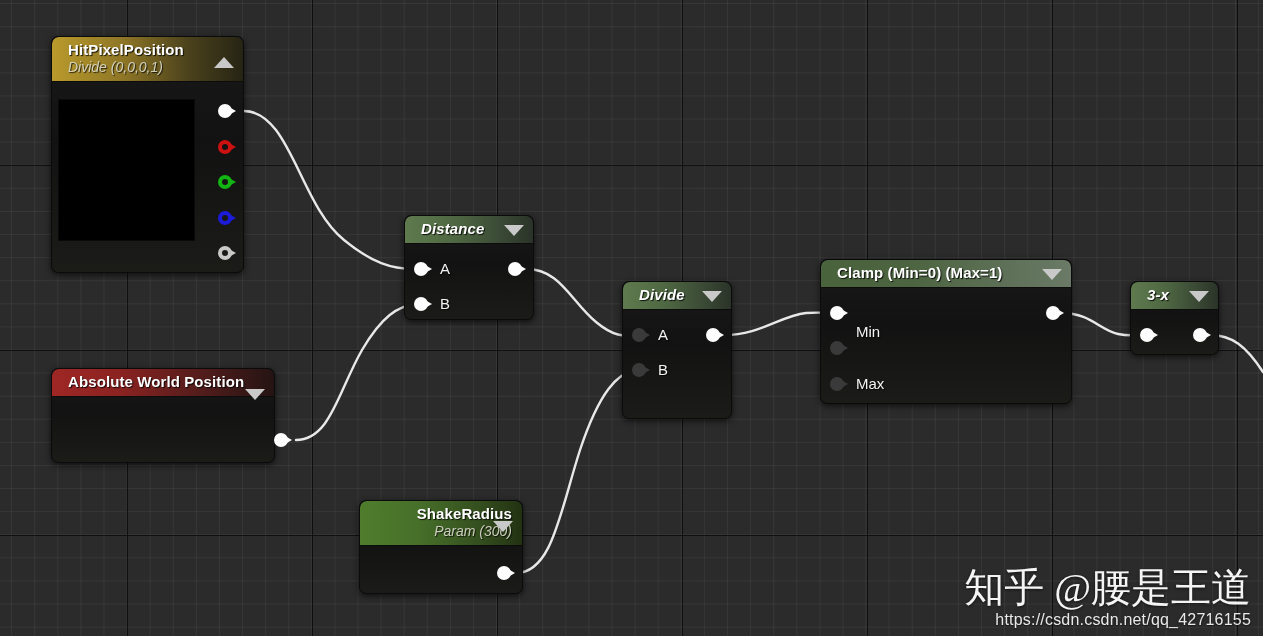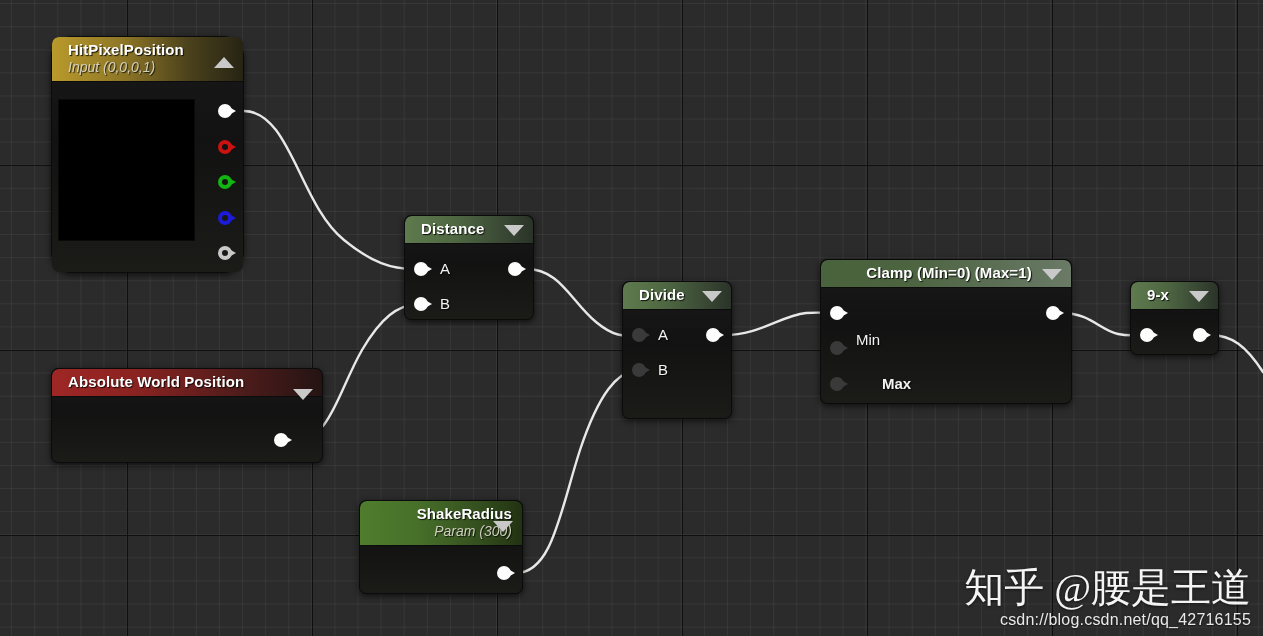--- a/index.html
+++ b/index.html
@@ -61,21 +61,21 @@
   }
   .node-header {
     position: relative;
     box-sizing: border-box;
     border-radius: 6px 6px 0 0;
     padding: 4px 10px 5px 16px;
     border-bottom: 1px solid #0c0c0c;
   }
   .hdr-gold   { background: linear-gradient(to right, #b99a2c 0%, #8d7526 38%, #4a411c 72%, #262414 100%); }
   .hdr-red    { background: linear-gradient(to right, #9e2725 0%, #8b2321 30%, #4e1c1b 70%, #241413 100%); }
-  .hdr-green  { background: linear-gradient(to right, #5f7a4e 0%, #4e6742 40%, #3c4c36 72%, #2a3328 100%); }
+  .hdr-green  { background: linear-gradient(to right, #5f7a4e 0%, #4e6742 40%, #3c4c36 72%, #2a3328 100%); font-style: italic; }
   .hdr-green2 { background: linear-gradient(to right, #49633c 0%, #4c6440 35%, #5c6f55 70%, #6a7a66 100%); }
   .hdr-grn-param { background: linear-gradient(to right, #4f7d2c 0%, #47702a 35%, #35501f 72%, #223212 100%); text-align: right; }
 
   .node-title {
     color: #ffffff;
     font-weight: bold;
     font-size: 15px;
     letter-spacing: 0.1px;
     line-height: 18px;
     text-shadow: 1px 1px 1px rgba(0,0,0,0.85);
@@ -195,25 +195,25 @@
       <path d="M 244 111 C 290 111, 300 205, 344 240 C 372 263, 392 269, 414 269" fill="none" stroke="#e8e8e8" stroke-width="2.4" stroke-linecap="round"></path>
       <path d="M 296 440 C 330 440, 338 392, 362 350 C 382 316, 398 306, 416 304" fill="none" stroke="#e8e8e8" stroke-width="2.4" stroke-linecap="round"></path>
       <path d="M 526 269 C 560 269, 570 300, 596 322 C 614 337, 624 336, 634 335" fill="none" stroke="#e8e8e8" stroke-width="2.4" stroke-linecap="round"></path>
       <path d="M 516 573 C 552 573, 560 512, 580 450 C 600 390, 618 374, 634 370" fill="none" stroke="#e8e8e8" stroke-width="2.4" stroke-linecap="round"></path>
       <path d="M 724 335 C 760 335, 780 316, 806 313 C 820 312, 826 313, 832 313" fill="none" stroke="#e8e8e8" stroke-width="2.4" stroke-linecap="round"></path>
       <path d="M 1062 313 C 1090 313, 1100 330, 1118 334 C 1128 336, 1134 335, 1141 335" fill="none" stroke="#e8e8e8" stroke-width="2.4" stroke-linecap="round"></path>
       <path d="M 1210 335 C 1232 335, 1246 346, 1263 372" fill="none" stroke="#e8e8e8" stroke-width="2.4" stroke-linecap="round"></path>
     </svg>
 
   <div id="nodes-layer">
-      <div class="node" style="left: 51px; top: 36px; width: 193px; height: 237px; border-radius: 21px;">
+      <div class="node" style="left: 51px; top: 36px; width: 193px; height: 237px;">
         <div class="node-inner">
           <div class="node-header hdr-gold">
             <div class="node-title">HitPixelPosition</div>
-            <div class="node-sub">Input (0,0,0,1)</div>
+            <div class="node-sub">Divide (0,0,0,1)</div>
             <div class="tri tri-up" style="top: 20px;"></div>
           </div>
           <div class="preview" style="left: 6px; top: 62px; width: 135px; height: 140px;"></div>
         </div>
       </div>
       <div class="pin pin-white" style="left: 218px; top: 103px;">
         <span class="ball"></span>
         <span class="nub"></span>
       </div>
       <div class="pin pin-ring pin-red" style="left: 218px; top: 139px;">
@@ -225,21 +225,21 @@
         <span class="nub"></span>
       </div>
       <div class="pin pin-ring pin-blue" style="left: 218px; top: 210px;">
         <span class="ball"></span>
         <span class="nub"></span>
       </div>
       <div class="pin pin-ring pin-gray" style="left: 218px; top: 245px;">
         <span class="ball"></span>
         <span class="nub"></span>
       </div>
-      <div class="node" style="left: 51px; top: 368px; width: 272px; height: 95px;">
+      <div class="node" style="left: 51px; top: 368px; width: 224px; height: 95px;">
         <div class="node-inner">
           <div class="node-header hdr-red">
             <div class="node-title">Absolute World Position</div>
             <div class="tri tri-down" style="top: 20px;"></div>
           </div>
         </div>
       </div>
       <div class="pin pin-white" style="left: 274px; top: 432px;">
         <span class="ball"></span>
         <span class="nub"></span>
@@ -294,62 +294,62 @@
       <div class="pin-label" style="left: 658px; top: 327px;">A</div>
       <div class="pin pin-dark" style="left: 632px; top: 362px;">
         <span class="ball"></span>
         <span class="nub"></span>
       </div>
       <div class="pin-label" style="left: 658px; top: 362px;">B</div>
       <div class="pin pin-white" style="left: 706px; top: 327px;">
         <span class="ball"></span>
         <span class="nub"></span>
       </div>
-      <div class="node" style="left: 820px; top: 259px; width: 252px; height: 145px; text-align: center;">
+      <div class="node" style="left: 820px; top: 259px; width: 252px; height: 145px;">
         <div class="node-inner">
           <div class="node-header hdr-green2">
             <div class="node-title">Clamp (Min=0) (Max=1)</div>
             <div class="tri tri-down" style="top: 9px;"></div>
           </div>
         </div>
       </div>
       <div class="pin pin-white" style="left: 830px; top: 305px;">
         <span class="ball"></span>
         <span class="nub"></span>
       </div>
       <div class="pin pin-dark" style="left: 830px; top: 340px;">
         <span class="ball"></span>
         <span class="nub"></span>
       </div>
-      <div class="pin-label" style="left: 856px; top: 332px;">Min</div>
+      <div class="pin-label" style="left: 856px; top: 324px;">Min</div>
       <div class="pin pin-dark" style="left: 830px; top: 376px;">
         <span class="ball"></span>
         <span class="nub"></span>
       </div>
-      <div class="pin-label" style="left: 882px; top: 376px; font-weight: bold;">Max</div>
+      <div class="pin-label" style="left: 856px; top: 376px;">Max</div>
       <div class="pin pin-white" style="left: 1046px; top: 305px;">
         <span class="ball"></span>
         <span class="nub"></span>
       </div>
       <div class="node" style="left: 1130px; top: 281px; width: 89px; height: 74px;">
         <div class="node-inner">
           <div class="node-header hdr-green">
-            <div class="node-title">9-x</div>
+            <div class="node-title">3-x</div>
             <div class="tri tri-down" style="top: 9px;"></div>
           </div>
         </div>
       </div>
       <div class="pin pin-white" style="left: 1140px; top: 327px;">
         <span class="ball"></span>
         <span class="nub"></span>
       </div>
       <div class="pin pin-white" style="left: 1193px; top: 327px;">
         <span class="ball"></span>
         <span class="nub"></span>
       </div>
     </div>
 
   <div id="watermark">
     <div id="wm-main">知乎 @腰是王道</div>
-    <div id="wm-url">csdn://blog.csdn.net/qq_42716155</div>
+    <div id="wm-url">https://csdn.csdn.net/qq_42716155</div>
   </div>
 
 </div>
 
 </body></html>

